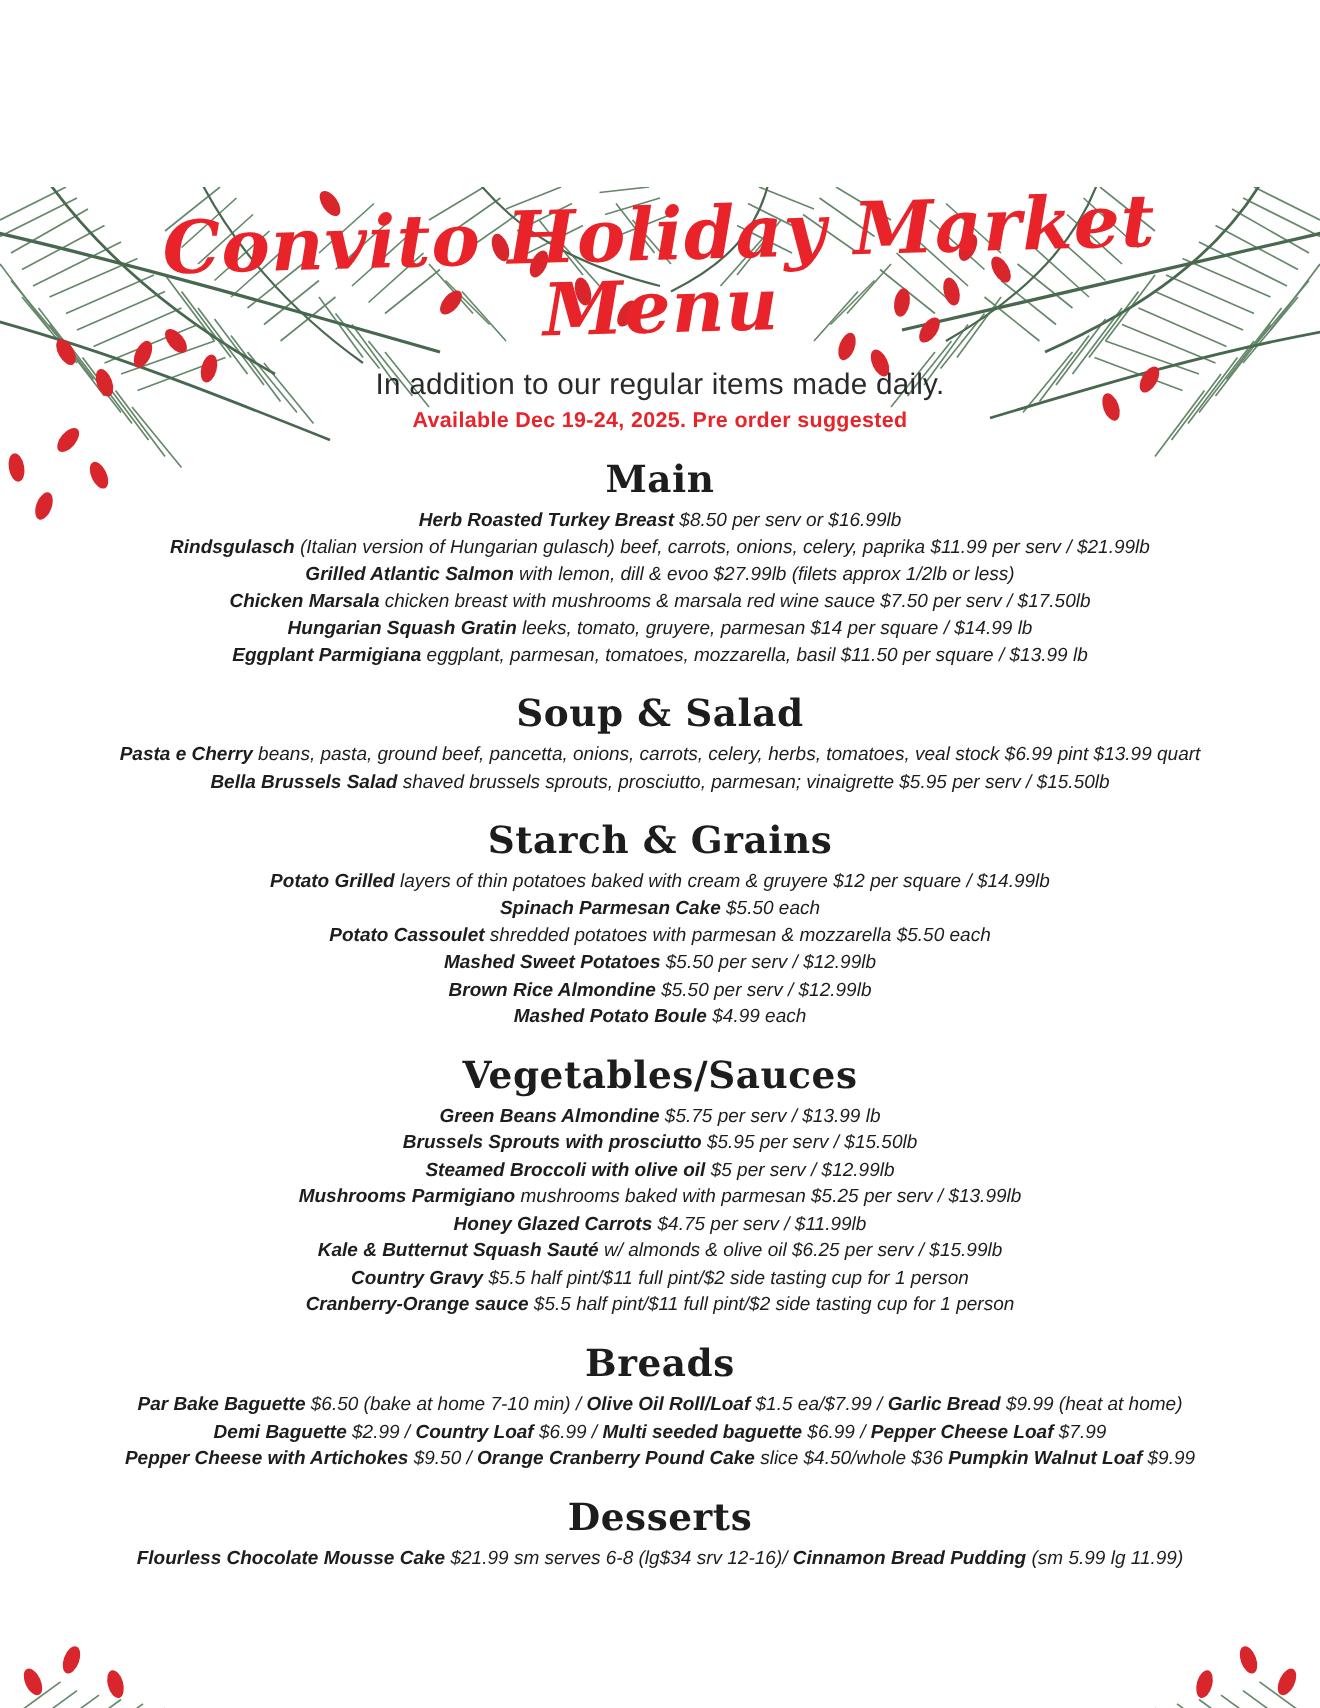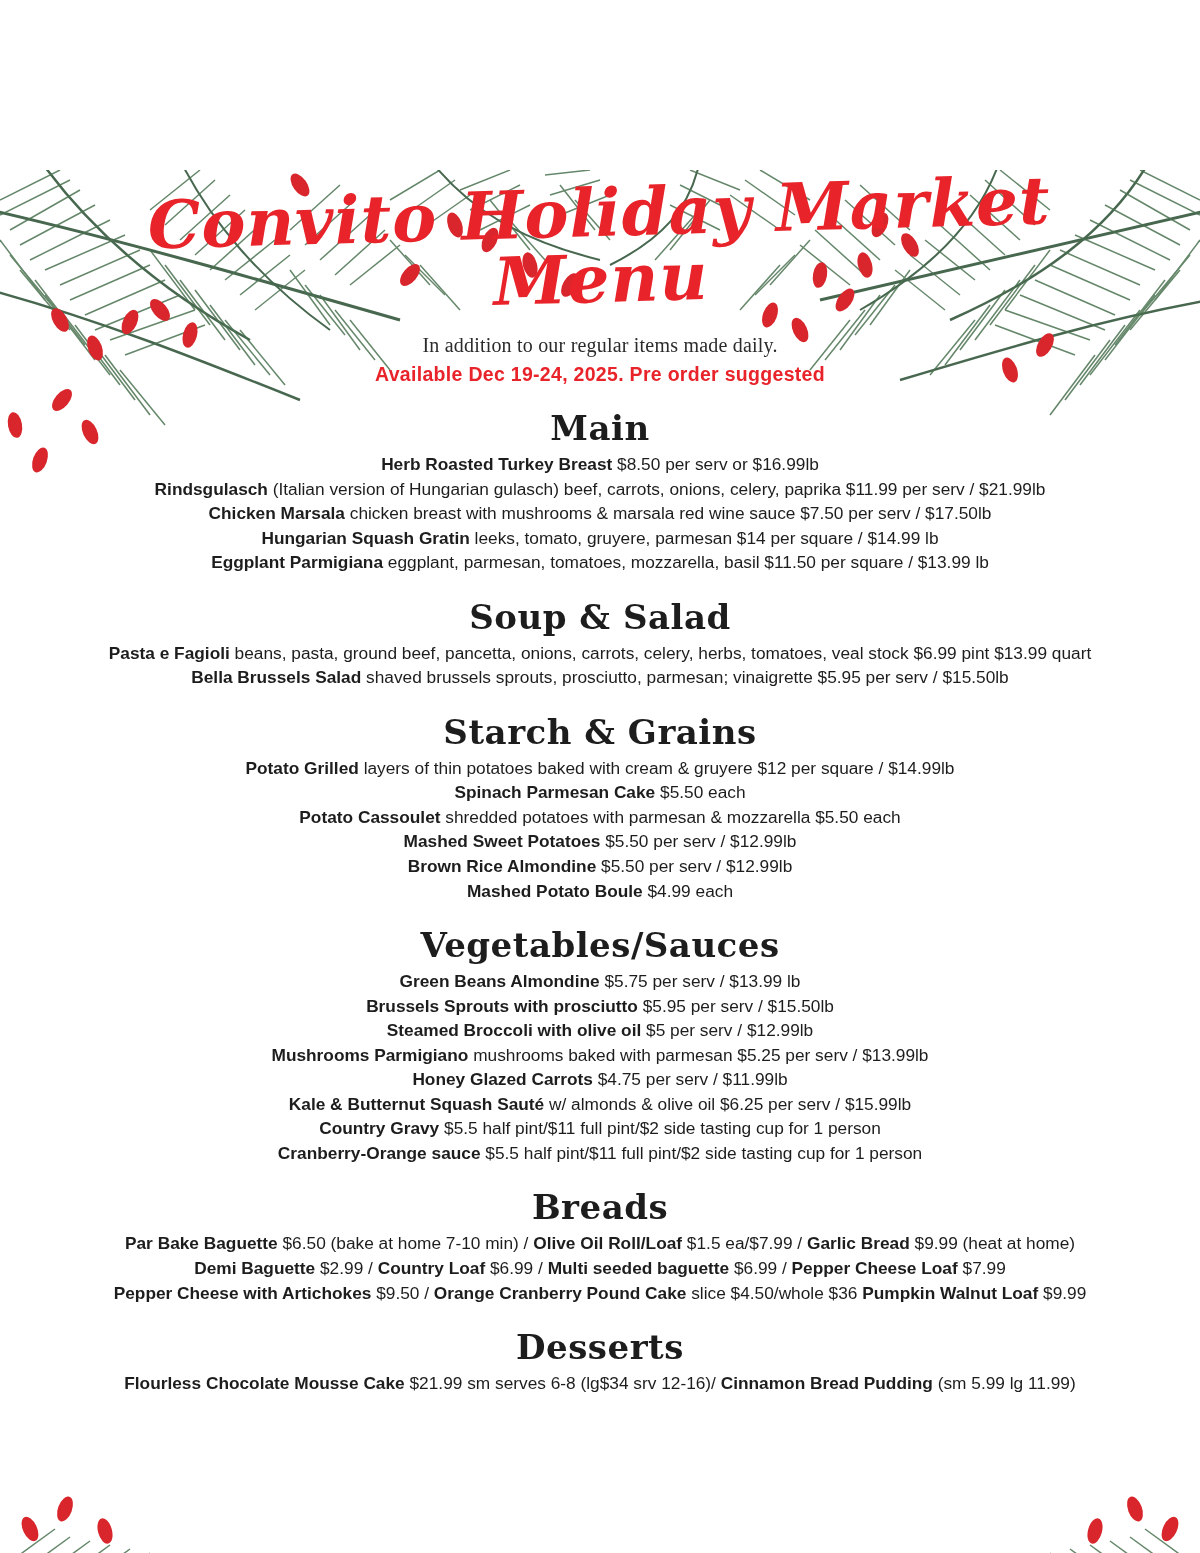--- a/index.html
+++ b/index.html
@@ -53,22 +53,22 @@
     font-weight: bold;
     color: #e8232a;
     font-size: 66px;
     letter-spacing: 1px;
     margin: 180px 0 0 0;
     line-height: 1;
     transform: rotate(-1.6deg);
   }
 
   .subtitle {
-    font-family: Liberation Serif, serif;
-    font-size: 20px;
+    font-family: Liberation Sans, sans-serif;
+    font-size: 27px;
     color: #2b2b2b;
     margin-top: 22px;
     letter-spacing: 0.2px;
   }
 
   .availability {
     font-family: "Liberation Sans", sans-serif;
     font-weight: bold;
     font-size: 19.5px;
     color: #e8232a;
@@ -84,20 +84,21 @@
     font-weight: bold;
     font-size: 34px;
     color: #1d1d1d;
     letter-spacing: 0.5px;
     margin-bottom: 4px;
   }
 
   .item {
     font-family: "Liberation Sans", sans-serif;
     font-size: 17.3px;
+    font-style: italic;
     color: #1d1d1d;
     line-height: 1.42;
     padding: 0 10px;
   }
   .item b {
     font-weight: bold;
   }
 </style>
 </head>
 <body>
@@ -493,27 +494,28 @@
 
     <h1 class="title">Convito Holiday Market Menu</h1>
     <div class="subtitle">In addition to our regular items made daily.</div>
     <div class="availability">Available Dec 19-24, 2025. Pre order suggested</div>
 
     <div id="sections-root">
         <div class="section">
           <div class="section-heading">Main</div>
           <div class="item"><b>Herb Roasted Turkey Breast</b><span> $8.50 per serv or $16.99lb</span></div>
           <div class="item"><b>Rindsgulasch</b><span> (Italian version of Hungarian gulasch) beef, carrots, onions, celery, paprika $11.99 per serv / $21.99lb</span></div>
+          <div class="item"><b>Grilled Atlantic Salmon</b><span> with lemon, dill &amp; evoo $27.99lb (filets approx 1/2lb or less)</span></div>
           <div class="item"><b>Chicken Marsala</b><span> chicken breast with mushrooms &amp; marsala red wine sauce $7.50 per serv / $17.50lb</span></div>
           <div class="item"><b>Hungarian Squash Gratin</b><span> leeks, tomato, gruyere, parmesan $14 per square / $14.99 lb</span></div>
           <div class="item"><b>Eggplant Parmigiana</b><span> eggplant, parmesan, tomatoes, mozzarella, basil $11.50 per square / $13.99 lb</span></div>
         </div>
         <div class="section">
           <div class="section-heading">Soup &amp; Salad</div>
-          <div class="item"><b>Pasta e Fagioli</b><span> beans, pasta, ground beef, pancetta, onions, carrots, celery, herbs, tomatoes, veal stock $6.99 pint $13.99 quart</span></div>
+          <div class="item"><b>Pasta e Cherry</b><span> beans, pasta, ground beef, pancetta, onions, carrots, celery, herbs, tomatoes, veal stock $6.99 pint $13.99 quart</span></div>
           <div class="item"><b>Bella Brussels Salad</b><span> shaved brussels sprouts, prosciutto, parmesan; vinaigrette $5.95 per serv / $15.50lb</span></div>
         </div>
         <div class="section">
           <div class="section-heading">Starch &amp; Grains</div>
           <div class="item"><b>Potato Grilled</b><span> layers of thin potatoes baked with cream &amp; gruyere $12 per square / $14.99lb</span></div>
           <div class="item"><b>Spinach Parmesan Cake</b><span>  $5.50 each</span></div>
           <div class="item"><b>Potato Cassoulet</b><span> shredded potatoes with parmesan &amp; mozzarella $5.50 each</span></div>
           <div class="item"><b>Mashed Sweet Potatoes</b><span> $5.50 per serv / $12.99lb</span></div>
           <div class="item"><b>Brown Rice Almondine</b><span>  $5.50 per serv / $12.99lb</span></div>
           <div class="item"><b>Mashed Potato Boule</b><span> $4.99 each</span></div>

